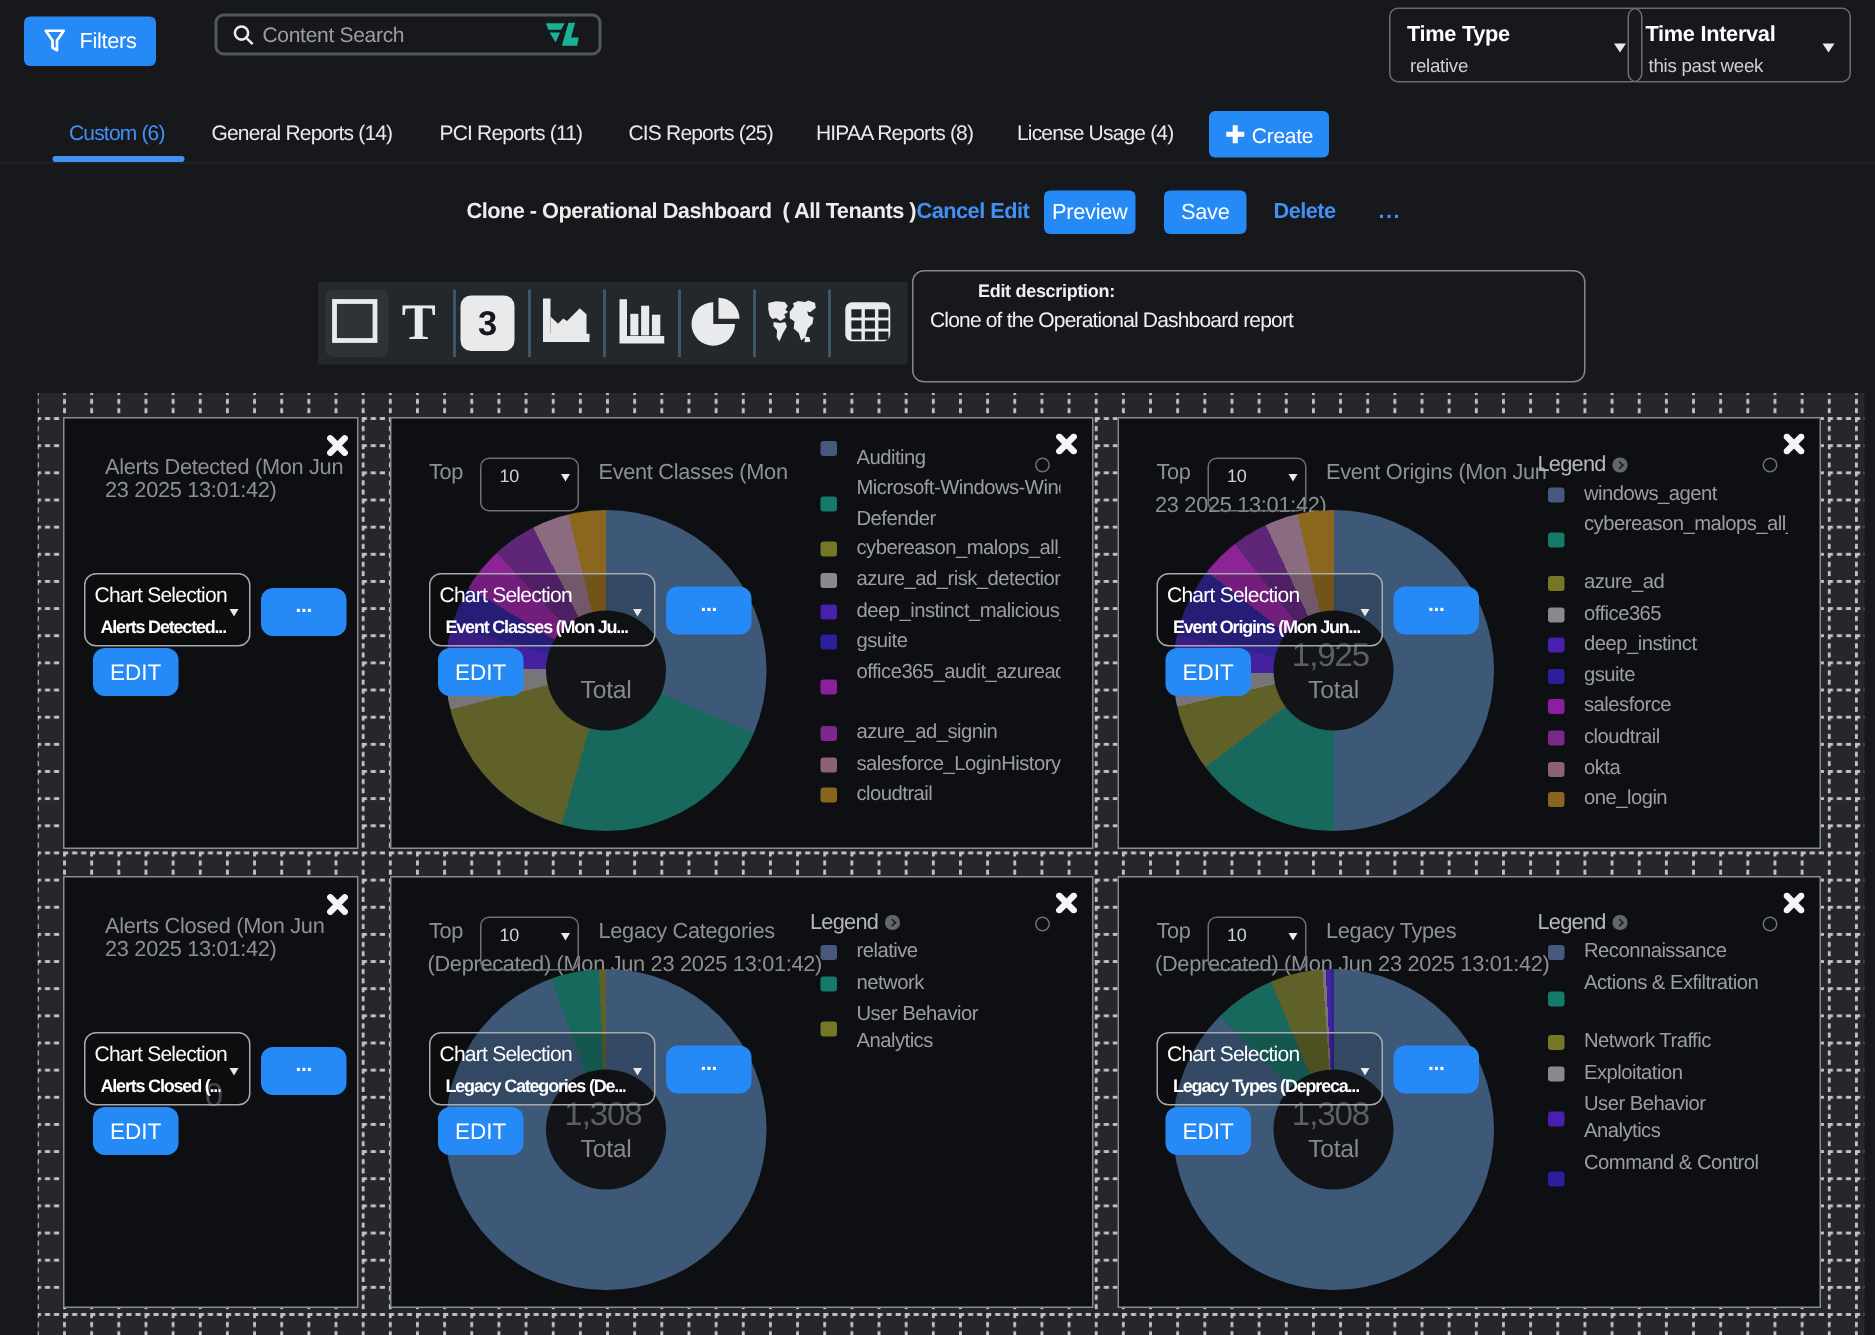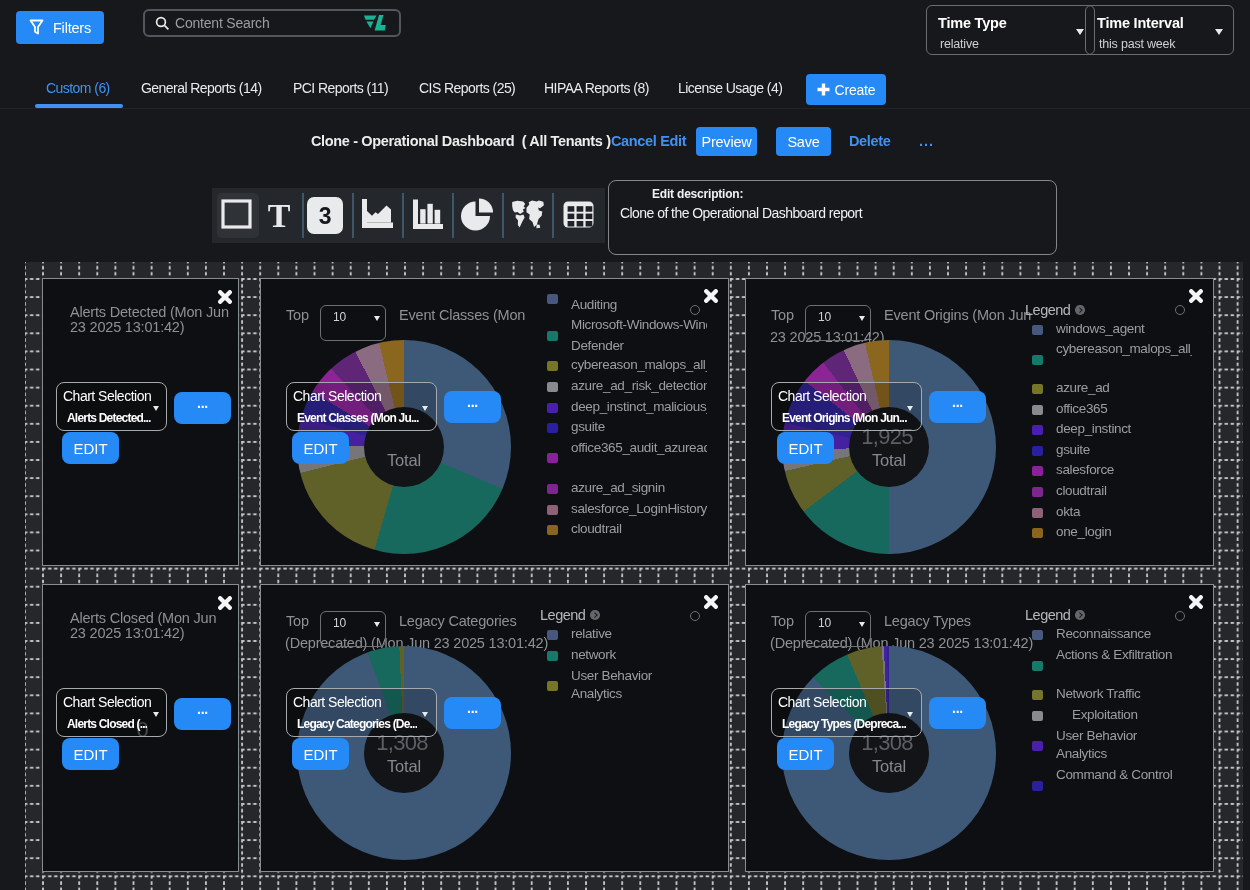--- a/index.html
+++ b/index.html
@@ -343,21 +343,21 @@
 <div class="lghead" style="left:279px;top:22px">Legend<span class="lgarrow" style="margin-left:5px">
         <span class="lgchev"></span>
       </span></div>
 <div class="sw" style="left:286px;top:45.2px;background:#46587e"></div>
 <div class="lgt" style="left:310px;top:41.2px;width:136px">Reconnaissance</div>
 <div class="sw" style="left:286px;top:75.7px;background:#157a69"></div>
 <div class="lgt" style="left:310px;top:61.9px;width:136px">Actions &amp; Exfiltration</div>
 <div class="sw" style="left:286px;top:104.7px;background:#767628"></div>
 <div class="lgt" style="left:310px;top:100.7px;width:136px">Network Traffic</div>
 <div class="sw" style="left:286px;top:125.8px;background:#8a8a8e"></div>
-<div class="lgt" style="left:326px;top:121.8px;width:136px">Exploitation</div>
+<div class="lgt" style="left:310px;top:121.8px;width:136px">Exploitation</div>
 <div class="sw" style="left:286px;top:156.0px;background:#4a1fae"></div>
 <div class="lgt" style="left:310px;top:142.5px;width:136px">User Behavior</div>
 <div class="lgt" style="left:310px;top:161.4px;width:136px">Analytics</div>
 <div class="sw" style="left:286px;top:195.6px;background:#2a1f9e"></div>
 <div class="lgt" style="left:310px;top:181.8px;width:136px">Command &amp; Control</div>
 <div class="csel" style="left:25px;top:103px;width:151px">
 <div class="csl">Chart Selection</div>
 <div class="csv">Legacy Types (Depreca...</div>
 <div class="scaret" style="left:135px;top:22.5px"></div>
 </div>

